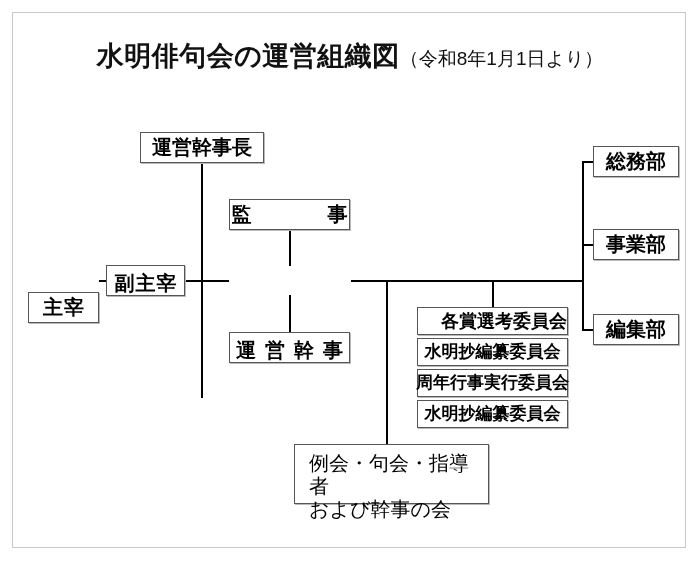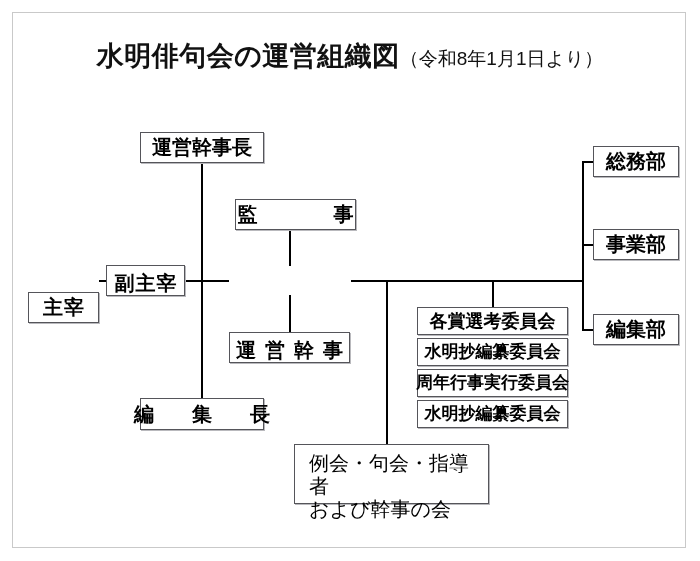--- a/index.html
+++ b/index.html
@@ -73,23 +73,23 @@
   .box.two-line {
     display: block;
     white-space: normal;
     padding: 7px 0 0 14px;
     font-weight: 400;
   }
   .box.two-line .ln { display: block; }
 
   .f20 { font-size: 20px; }
   .f19 { font-size: 19px; }
-  .f18 { font-size: 18px; }
+  .f18 { font-size: 18px; justify-content: flex-end; }
   .f17 { font-size: 17px; }
-  .sp-wide { letter-spacing: 12px; text-indent: 12px; margin-left: 6px; }
+  .sp-wide { letter-spacing: 12px; text-indent: 12px; }
   .sp-mid  { letter-spacing: 9px;  text-indent: 9px; }
   .sp-sm   { letter-spacing: 1px;  text-indent: 1px; }
 </style>
 </head>
 <body>
 
 <div id="page">
 
   <div id="frame"></div>
 
@@ -135,23 +135,20 @@
 
   <div class="box f20 sp-wide" style="left:229px; top:199px; width:121px; height:31px;">
     <span>監　　事</span>
   </div>
 
 
   <div class="box f20 sp-mid" style="left:229px; top:332px; width:121px; height:31px;align-items:flex-end;">
     <span>運営幹事</span>
   </div>
 
-  <div class="box f20 sp-mid" style="left:140px; top:398px; width:124px; height:32px;">
-    <span>編　集　長</span>
-  </div>
 
   <div class="box f20" style="left:593px; top:146px; width:86px; height:31px;">
     <span>総務部</span>
   </div>
 
   <div class="box f20" style="left:593px; top:314px; width:86px; height:31px;">
     <span>編集部</span>
   </div>
 
   <div class="box f20" style="left:593px; top:229px; width:86px; height:31px;">

